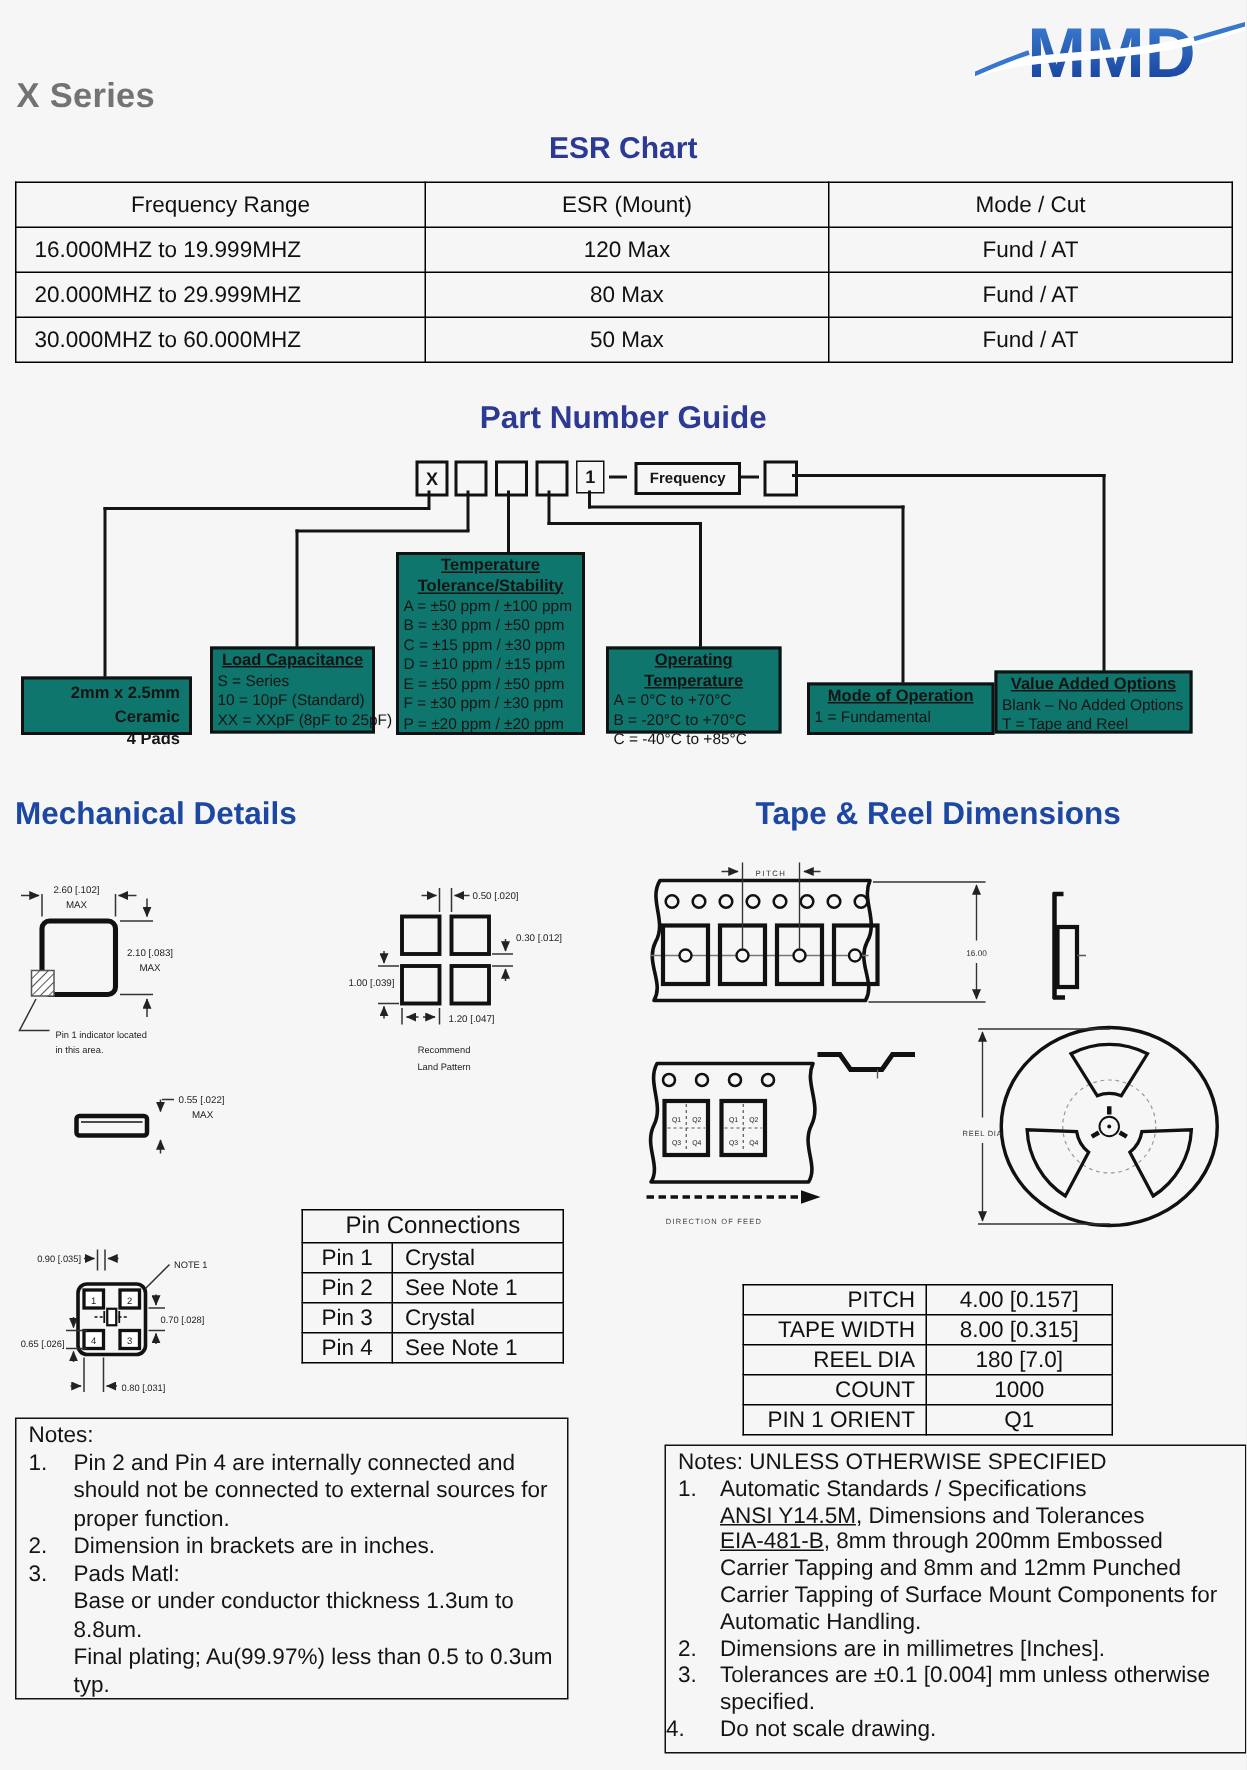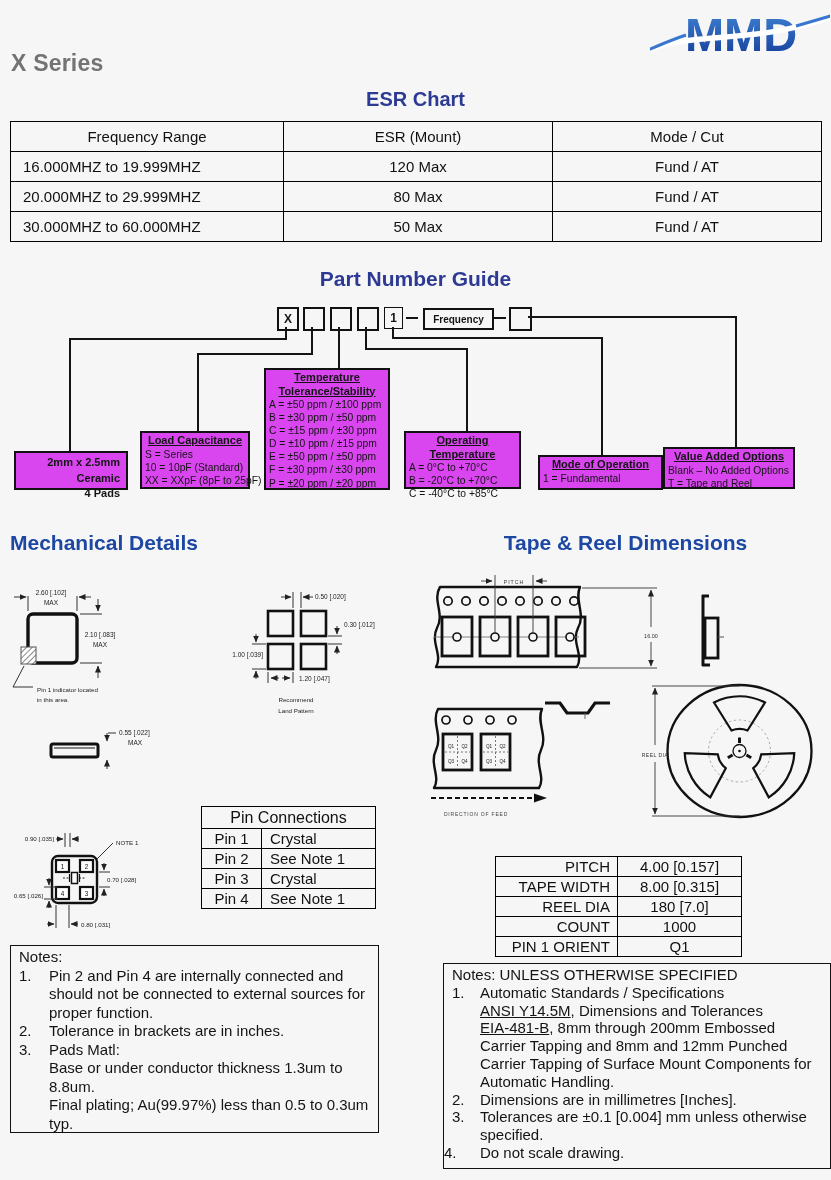--- a/index.html
+++ b/index.html
@@ -22,21 +22,21 @@
   table.pct td.k{text-align:center;}
   table.pct td.v{text-align:left;padding-left:8px;}
   table.tnr td{border:1.8px solid #000;height:16.5px;}
   table.tnr td.k{text-align:right;padding-right:7px;}
   table.tnr td.v{text-align:center;}
   
   .ln{position:absolute;background:#141414;}
   .pbox{position:absolute;border:2px solid #111;display:flex;align-items:center;justify-content:center;
         font-size:12px;font-weight:bold;background:#f6f6f7;}
   .pbox.thin{border-width:1.5px;}
-  .obox{position:absolute;border:2px solid #111;background:#d946ef;padding:1px 3px;box-sizing:border-box;}
+  .obox{position:absolute;border:2px solid #111;background:#0f766e;padding:1px 3px;box-sizing:border-box;}
   .obox .t{font-size:11px;font-weight:bold;text-decoration:underline;text-align:center;line-height:13.5px;}
   .obox .o{font-size:10.3px;line-height:13.1px;white-space:nowrap;}
   .obox.pkg{text-align:right;font-weight:bold;font-size:11px;line-height:15.5px;padding:2px 6px;}
   
   .nbox{position:absolute;border:1.8px solid #111;box-sizing:border-box;background:#f6f6f7;font-size:15px;}
   .nbox .hd{padding:2px 0 0 8px;}
   .ni{display:flex;padding:0 6px 0 8px;}
   .nn{flex:none;width:30px;}
   .nt{flex:1;}
   .pre{white-space:pre-line;}
@@ -457,21 +457,21 @@
     </table>
 
   <div class="nbox" id="notes-left">
     <div class="hd">Notes:</div>
     <div class="ni">
       <span class="nn">1.</span>
       <span class="nt">Pin 2 and Pin 4 are internally connected and should not be connected to external sources for proper function.</span>
     </div>
     <div class="ni">
       <span class="nn">2.</span>
-      <span class="nt">Tolerance in brackets are in inches.</span>
+      <span class="nt">Dimension in brackets are in inches.</span>
     </div>
     <div class="ni">
       <span class="nn">3.</span>
       <span class="nt pre">Pads Matl:
 Base or under conductor thickness 1.3um to 8.8um.
 Final plating; Au(99.97%) less than 0.5 to 0.3um typ.</span>
     </div>
   </div>
 
   <div class="nbox" id="notes-right">

